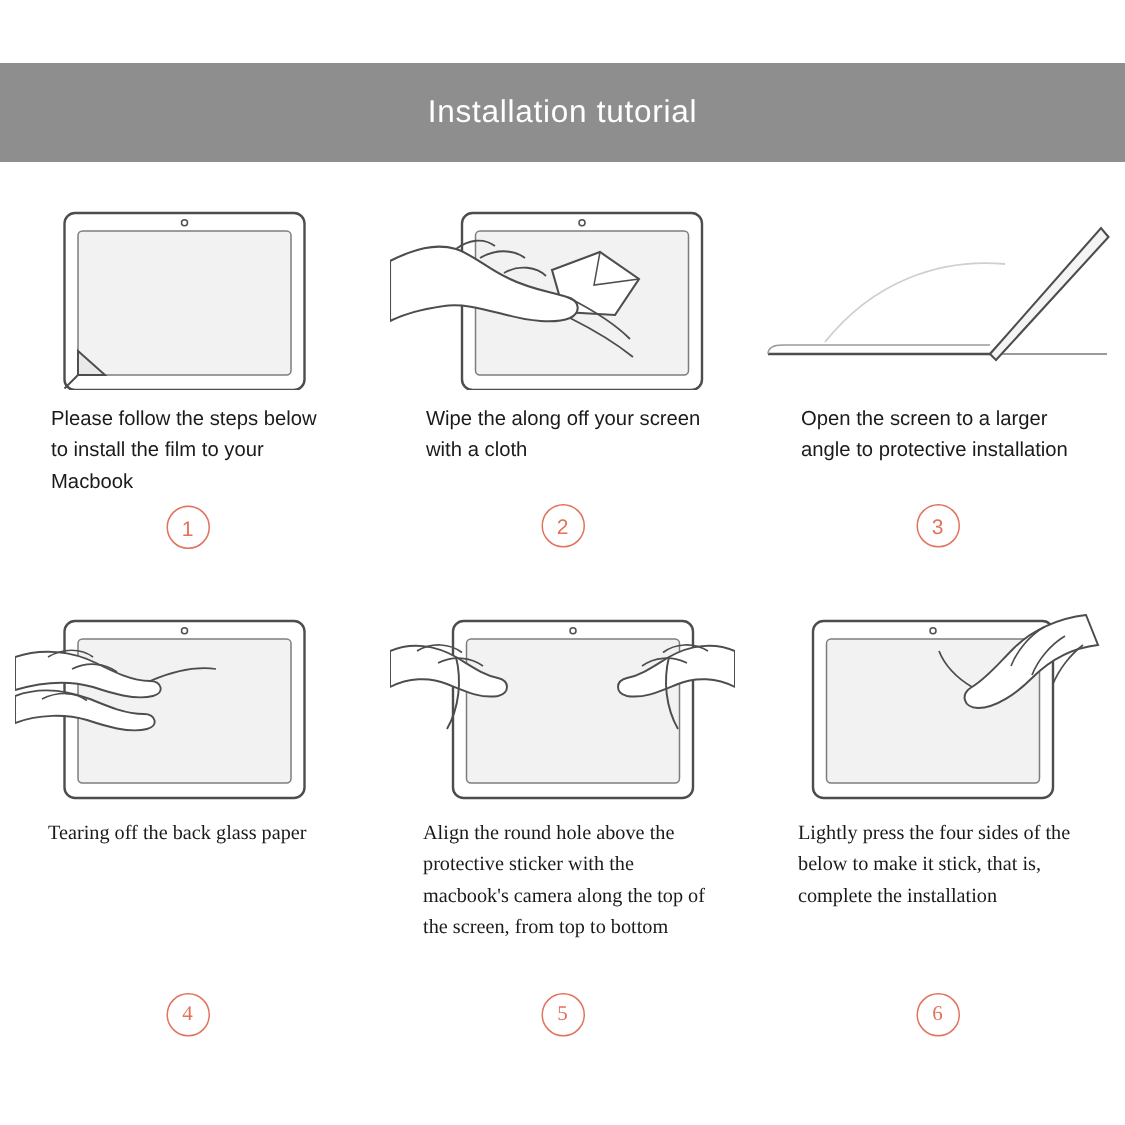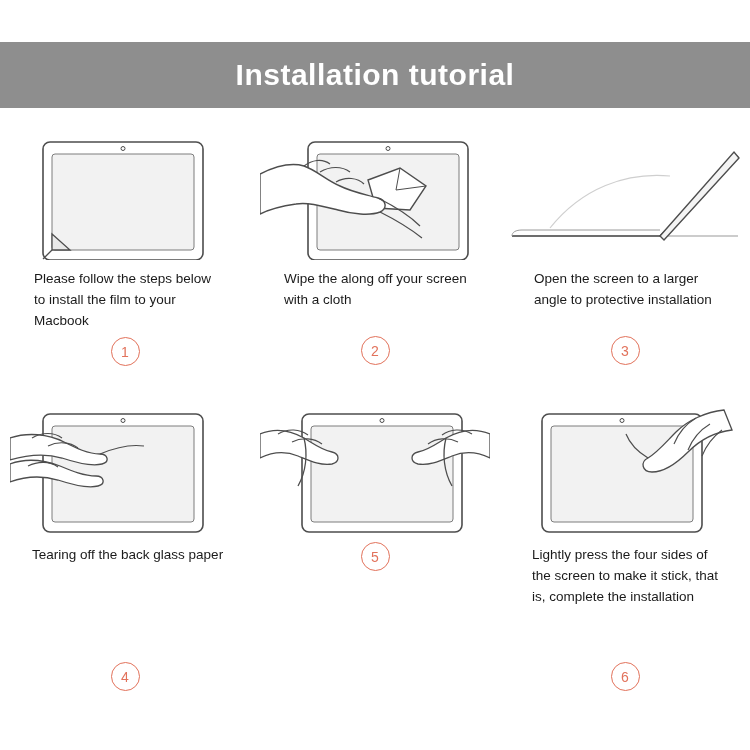--- a/index.html
+++ b/index.html
@@ -26,22 +26,22 @@
     top: 42px;
     width: 750px;
     height: 66px;
     background: #8e8e8e;
     display: flex;
     align-items: center;
     justify-content: center;
   }
   .header-title {
     color: #ffffff;
-    font-size: 30px;
-    font-weight: 700;
+    font-size: 21px;
+    font-weight: 400;
     letter-spacing: 0.5px;
   }
   
   .grid {
     position: absolute;
     left: 0;
     top: 128px;
     width: 750px;
     display: flex;
     flex-wrap: wrap;
@@ -77,21 +77,21 @@
     border: 1.4px solid #e2725b;
     border-radius: 50%;
     color: #e2725b;
     font-size: 14px;
     display: flex;
     align-items: center;
     justify-content: center;
     line-height: 1;
   }
   .row1 .cell { height: 268px; }
-  .row2 .cell { height: 300px; }
+  .row2 .cell { height: 300px; font-family: Liberation Serif, serif; }
   .r2cap { min-height: 112px; }
 </style>
 </head>
 <body>
 
 <div class="page">
 
   <div class="header">
     <div class="header-title">Installation tutorial</div>
   </div>
@@ -192,40 +192,41 @@
             <path d="M18 30 C28 24 40 25 48 31" fill="none" stroke="#4d4d4d" stroke-width="1.1"></path>
             <path d="M32 38 C42 33 54 34 62 40" fill="none" stroke="#4d4d4d" stroke-width="1.1"></path>
             <path d="M44 34 C48 50 46 68 38 82" fill="none" stroke="#4d4d4d" stroke-width="1.3"></path>
 
             <path d="M230 30 C216 24 200 26 186 34 C176 40 168 46 158 48 C150 50 150 58 158 60 C170 62 182 56 192 52 C204 47 218 48 230 54 Z" fill="#ffffff" stroke="#4d4d4d" stroke-width="1.3"></path>
             <path d="M212 30 C202 24 190 25 182 31" fill="none" stroke="#4d4d4d" stroke-width="1.1"></path>
             <path d="M198 38 C188 33 176 34 168 40" fill="none" stroke="#4d4d4d" stroke-width="1.1"></path>
             <path d="M186 34 C182 50 184 68 192 82" fill="none" stroke="#4d4d4d" stroke-width="1.3"></path>
           </svg>
         </div>
+        <div class="caption r2cap">Align the round hole above the protective sticker with the macbook's camera along the top of the screen, from top to bottom</div>
         <div class="badge-wrap">
           <div class="badge">5</div>
         </div>
       </div>
 
       <div class="cell">
         <div class="art">
           <svg width="230" height="132" viewBox="0 0 230 132">
             <rect x="32" y="10" width="160" height="118" rx="7" ry="7" fill="#ffffff" stroke="#4d4d4d" stroke-width="1.6"></rect>
             <rect x="41" y="22" width="142" height="96" rx="3" ry="3" fill="#f2f2f2" stroke="#7d7d7d" stroke-width="1"></rect>
             <circle cx="112" cy="16.5" r="2" fill="#ffffff" stroke="#4d4d4d" stroke-width="1"></circle>
 
             <path d="M214 6 C196 8 178 16 166 28 C156 38 148 48 138 54 C130 58 132 68 142 68 C154 68 168 58 178 48 C190 36 204 28 222 26 Z" fill="#ffffff" stroke="#4d4d4d" stroke-width="1.3"></path>
             <path d="M186 14 C176 20 168 30 164 40" fill="none" stroke="#4d4d4d" stroke-width="1.1"></path>
             <path d="M200 20 C190 26 182 36 178 46" fill="none" stroke="#4d4d4d" stroke-width="1.1"></path>
             <path d="M212 26 C204 32 196 42 192 52" fill="none" stroke="#4d4d4d" stroke-width="1.1"></path>
             <path d="M138 54 C128 48 120 40 116 30" fill="none" stroke="#4d4d4d" stroke-width="1.2"></path>
           </svg>
         </div>
-        <div class="caption r2cap">Lightly press the four sides of the screen to make it stick, that is, complete the installation</div>
+        <div class="caption r2cap">Lightly press the four sides of the below to make it stick, that is, complete the installation</div>
         <div class="badge-wrap">
           <div class="badge">6</div>
         </div>
       </div>
 
     </div>
 
   </div>
 </div>
 

